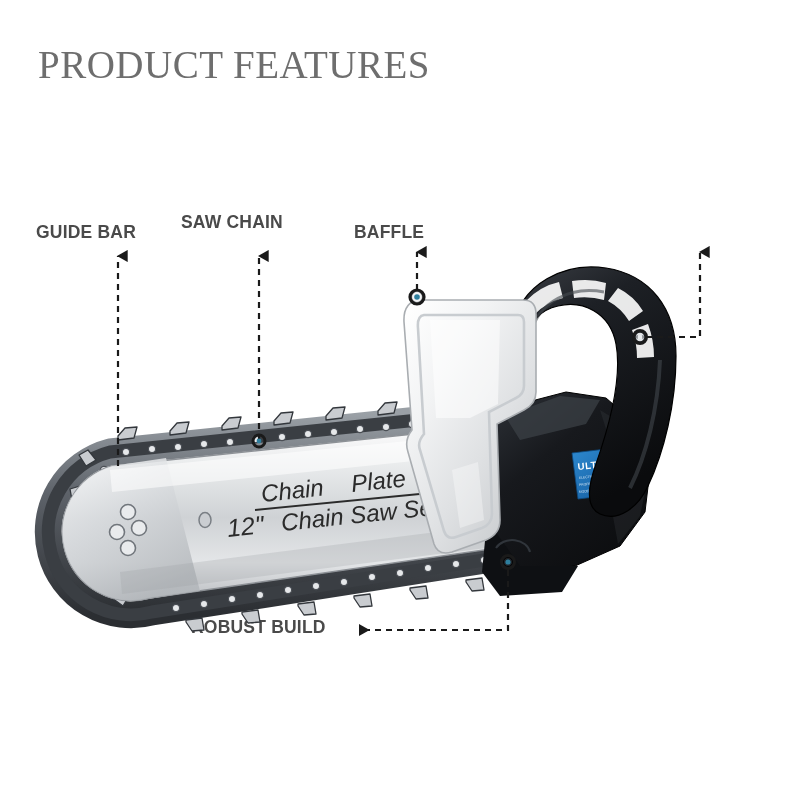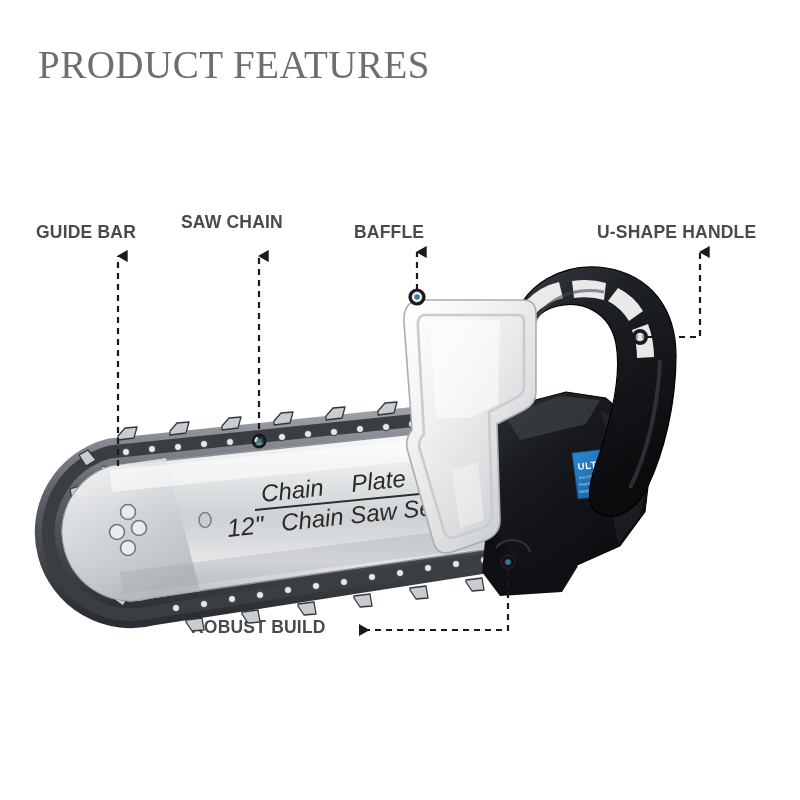--- a/index.html
+++ b/index.html
@@ -327,17 +327,16 @@
       <circle cx="508" cy="562" r="2.6" fill="#2e7f9e"></circle>
     </g>
   </svg>
 
   <div class="callout-label" style="left:36px; top:222px;">GUIDE BAR</div>
 
   <div class="callout-label" style="left:181px; top:212px;">SAW CHAIN</div>
 
   <div class="callout-label" style="left:354px; top:222px;">BAFFLE</div>
 
-  <div class="callout-label" style="left:597px; top:222px;">U-SHAPE HANDLE</div>
 
   <div class="callout-label" style="left:191px; top:617px;">ROBUST BUILD</div>
 
 </div>
 
 </body></html>

